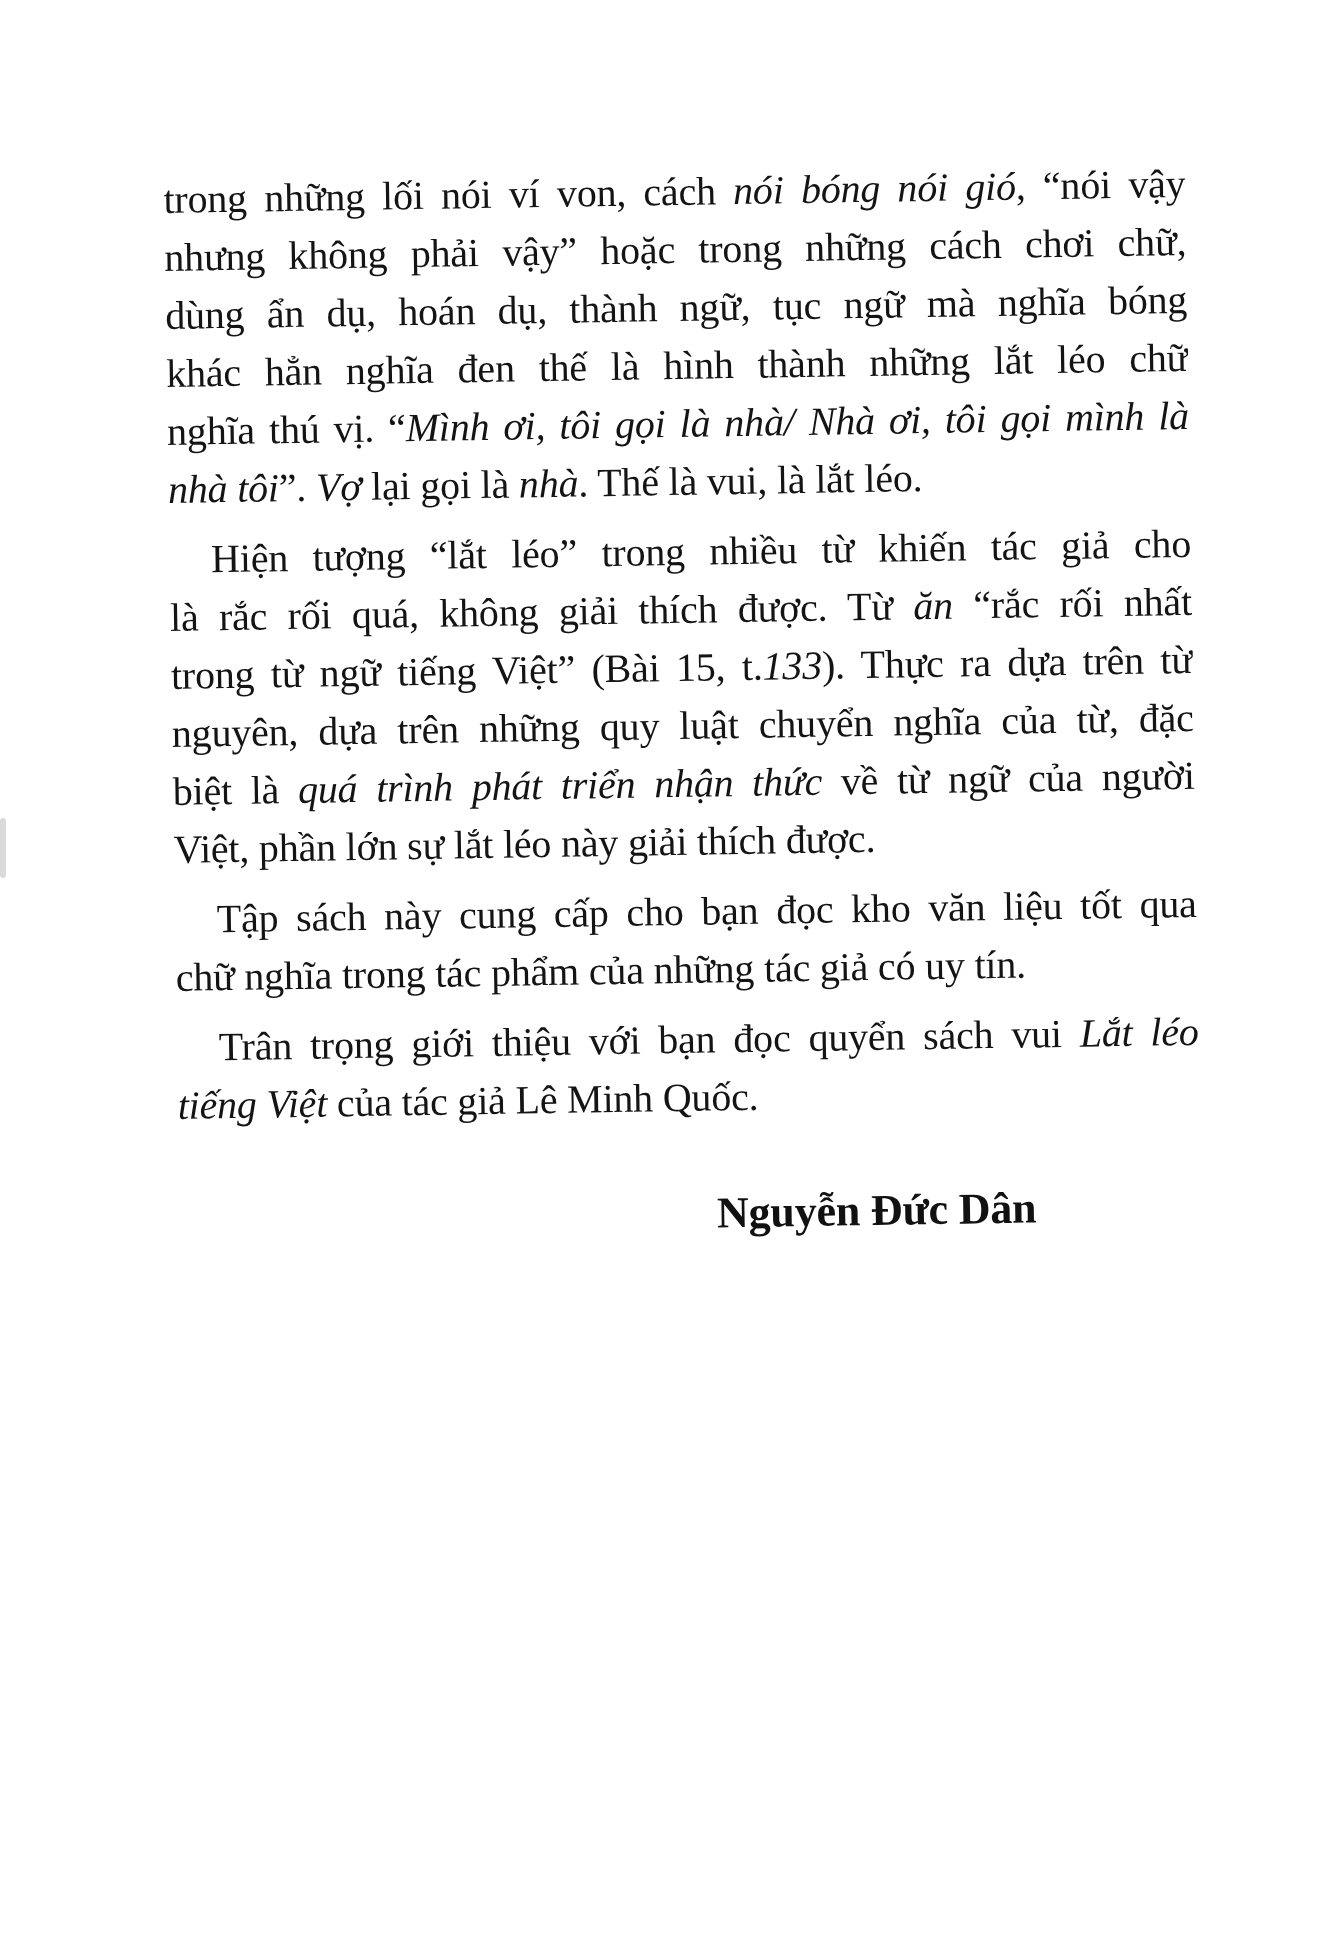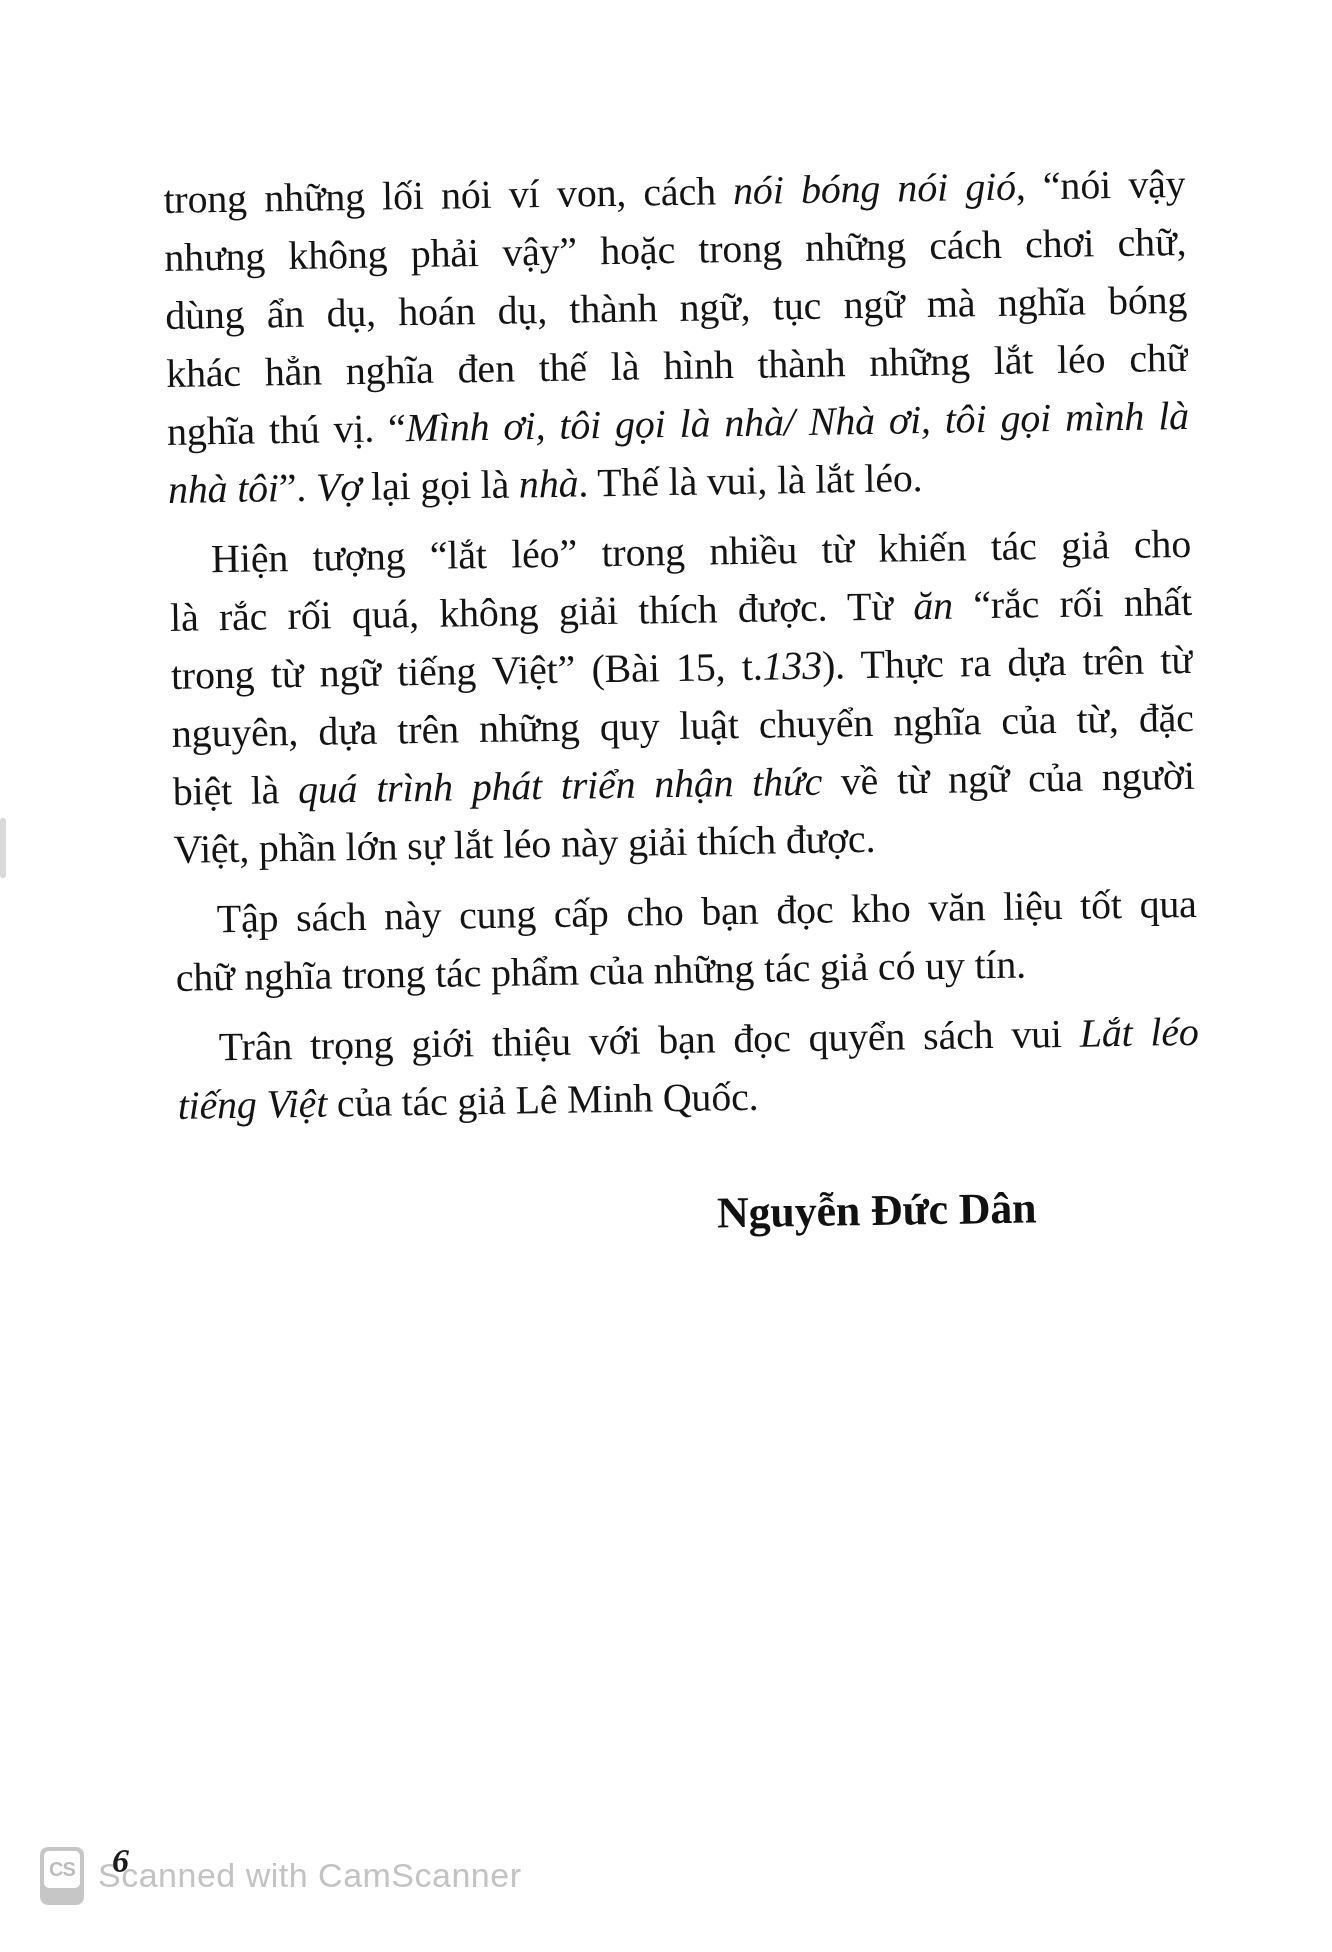--- a/index.html
+++ b/index.html
@@ -125,21 +125,14 @@
         <div class="paragraph">
           <div class="line indent"><span>Trân trọng giới thiệu với bạn đọc quyển sách vui </span><em>Lắt léo</em></div>
           <div class="line last"><em>tiếng Việt</em><span> của tác giả Lê Minh Quốc.</span></div>
         </div>
       </div>
     <div class="signature">Nguyễn Đức Dân</div>
   </div>
 
   <div class="edge-artifact"></div>
 
-  <div class="footer">
-    <div class="cs-logo">
-      <div class="cs-inner">CS</div>
-    </div>
-    <div class="page-number">6</div>
-    <div class="watermark-text">Scanned with CamScanner</div>
-  </div>
 
 </div>
 
 </body></html>

